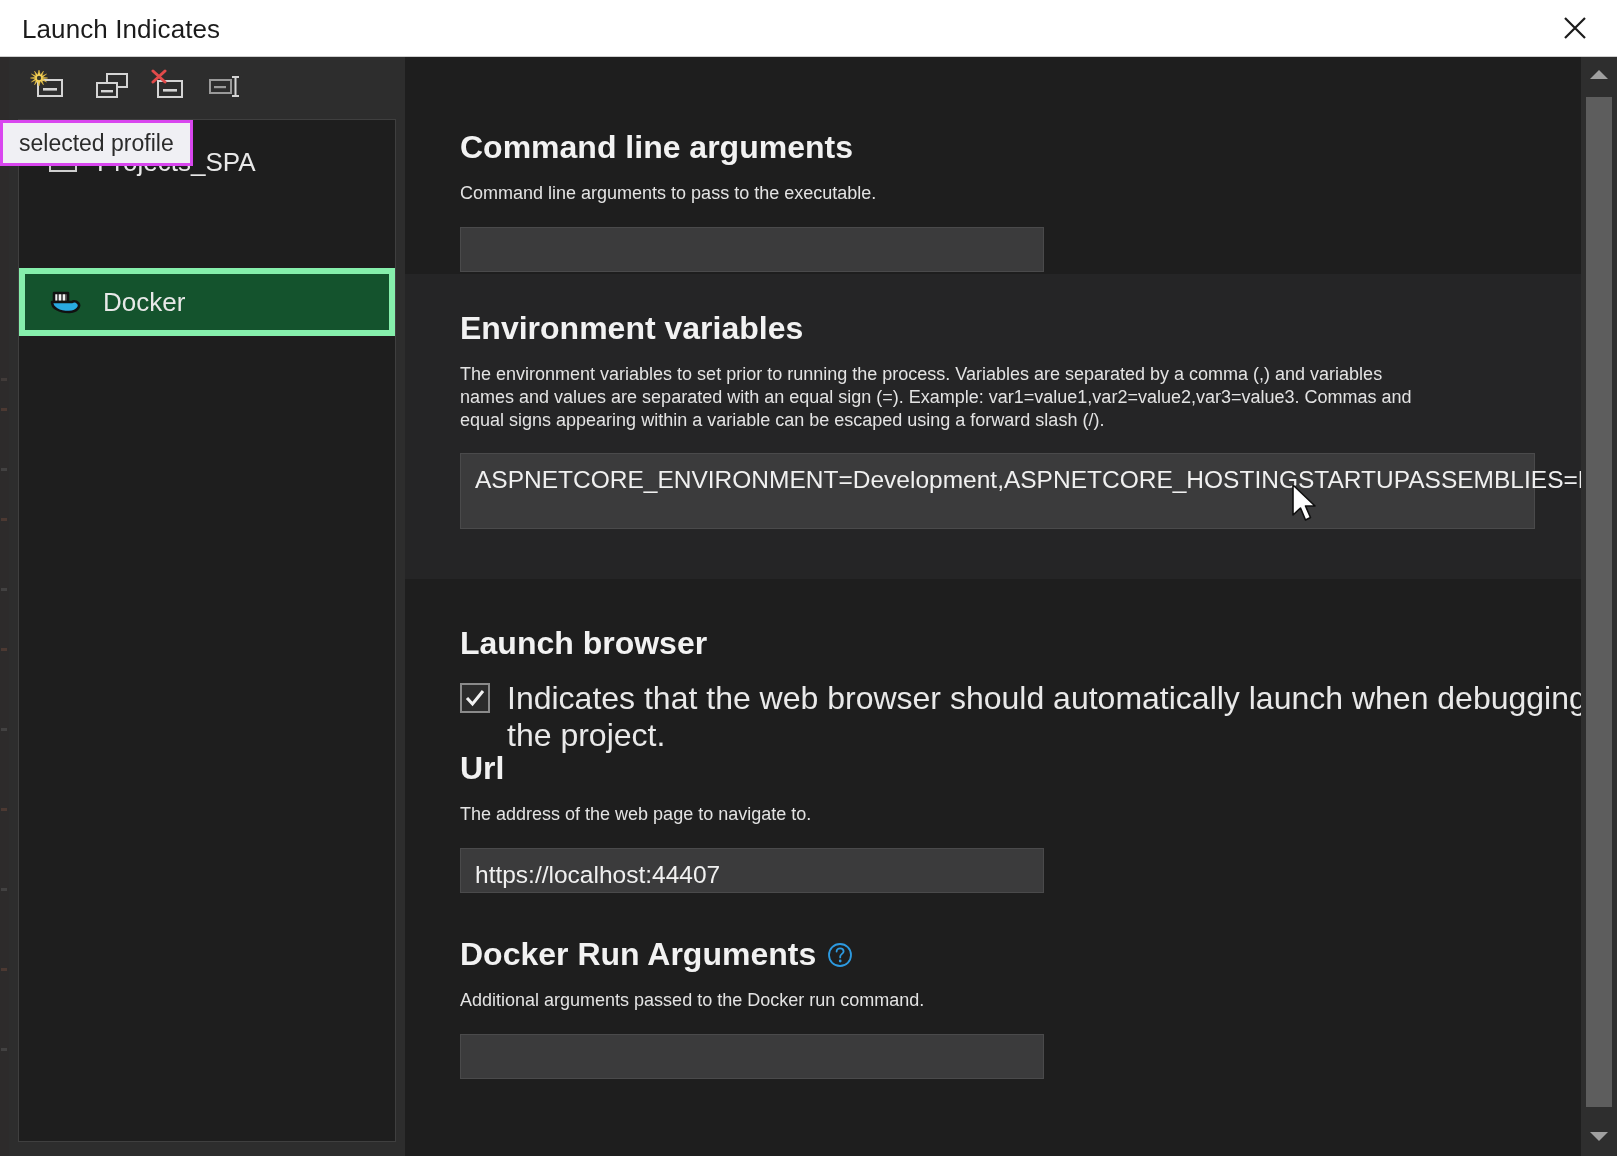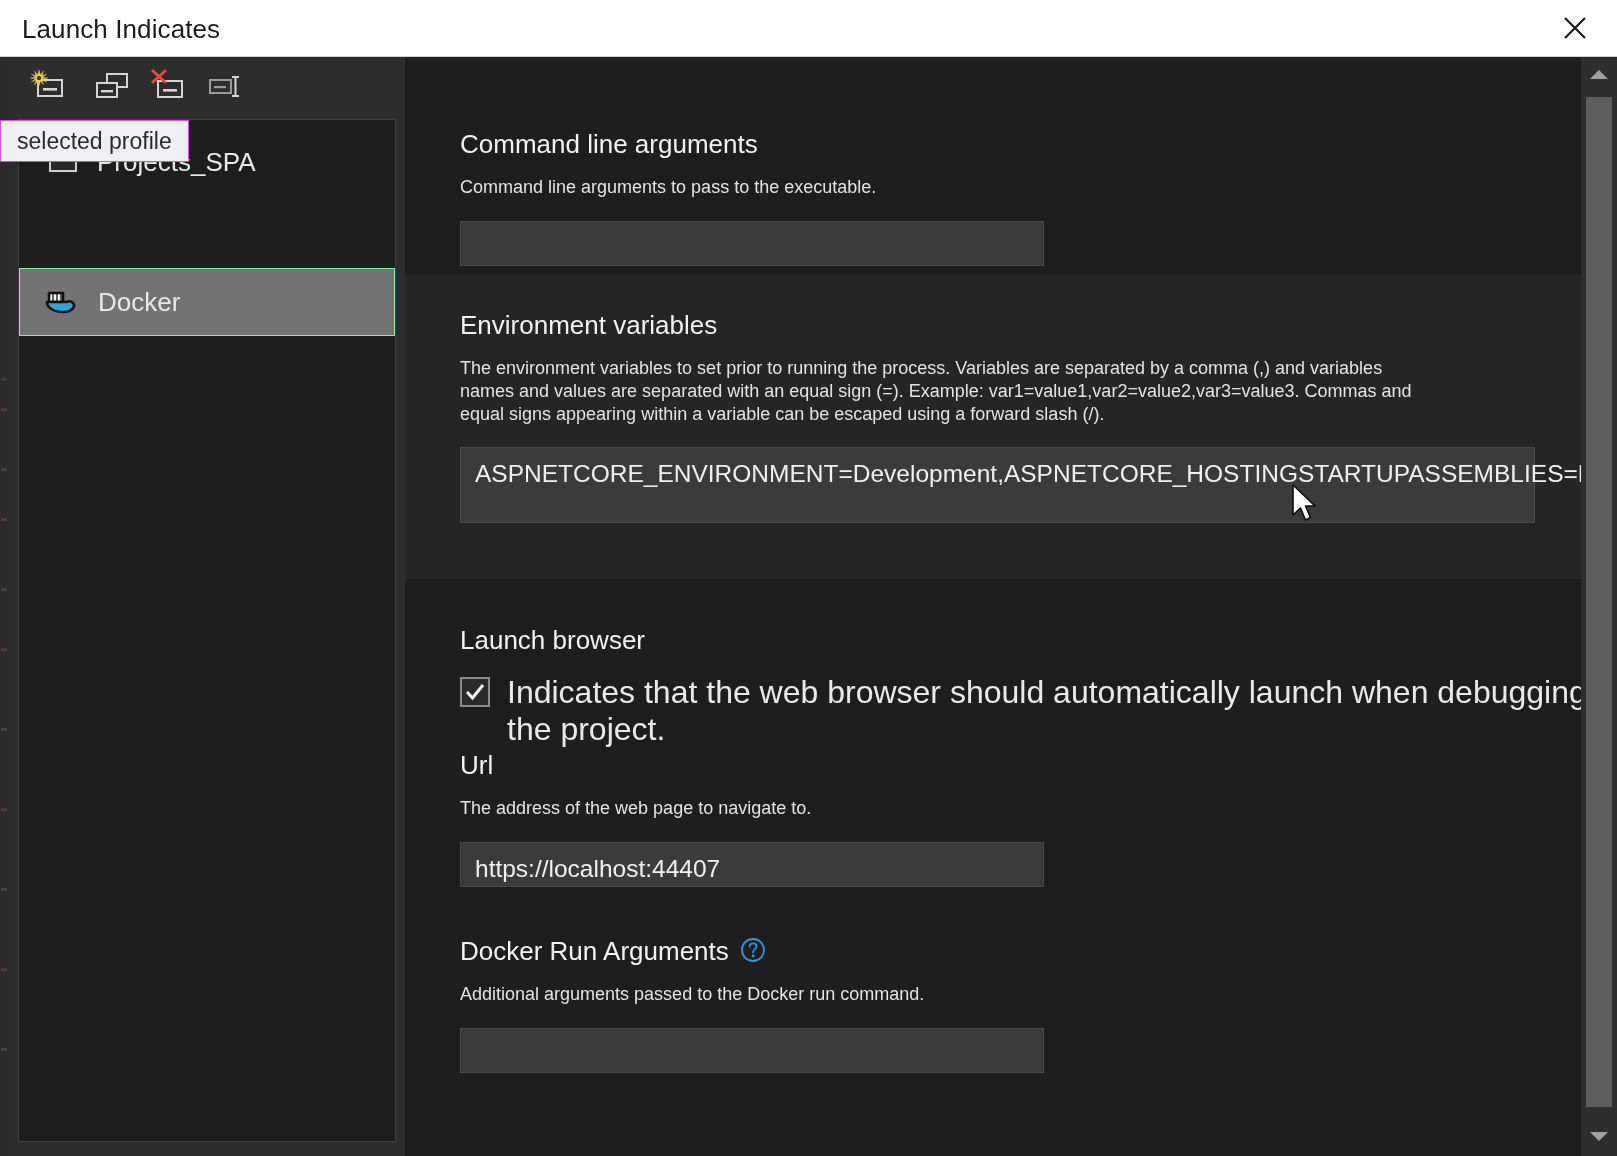--- a/index.html
+++ b/index.html
@@ -31,34 +31,34 @@
   
   #leftpanel{position:absolute;left:9px;top:119px;width:396px;bottom:0;
              background:#2d2d2d;}
   #profile-list{position:absolute;left:9px;top:0px;right:9px;bottom:14px;
                 background:#1e1e1e;border:1px solid #3f3f3f;overflow:hidden;}
   .profile-item{position:absolute;left:0;width:100%;height:68px;
                 display:flex;align-items:center;cursor:pointer;box-sizing:border-box;}
   .profile-item .pi-icon{width:40px;margin-left:24px;display:flex;
                          align-items:center;justify-content:center;}
   .profile-item .pi-label{font-size:26px;color:#e8e8e8;margin-left:14px;}
-  .profile-item.selected{background:#737373;border:1px solid #86efac;}
+  .profile-item.selected{background:#14532d;border:6px solid #86efac;}
 
   
   #tooltip{position:absolute;left:0px;top:120px;height:40px;
-           background:#f0f0f4;border:1px solid #d946ef;
+           background:#f0f0f4;border:3px solid #d946ef;
            display:flex;align-items:center;padding:0 16px;
            font-size:23px;color:#2b2b2b;z-index:40;white-space:nowrap;}
 
   
   #content{position:absolute;left:405px;top:57px;right:0;bottom:0;
            background:#1e1e1e;overflow:hidden;}
   .section{position:relative;box-sizing:border-box;padding:0 0 0 55px;}
   .section.alt{background:#252526;}
-  .sec-title{font-size:26px;font-weight:normal;color:#f2f2f2;}
+  .sec-title{font-size:32px;font-weight:bold;color:#f2f2f2;}
   .sec-desc{font-size:18px;color:#e3e3e3;line-height:1.29;max-width:none;}
   .field{background:#3b3b3c;border:1px solid #4a4a4b;box-sizing:border-box;
          display:flex;align-items:flex-start;padding:10px 14px;
          font-size:24.5px;color:#f0f0f0;line-height:1.30;cursor:text;}
   .check-row{display:flex;align-items:flex-start;}
   .checkbox{width:30px;height:30px;min-width:30px;background:#2b2b2b;
             border:2px solid #8a8a8a;box-sizing:border-box;position:relative;
             cursor:pointer;margin-top:3px;}
   .checkbox svg{position:absolute;left:2px;top:2px;}
   .check-label{font-size:32px;color:#e9e9e9;margin-left:17px;}

